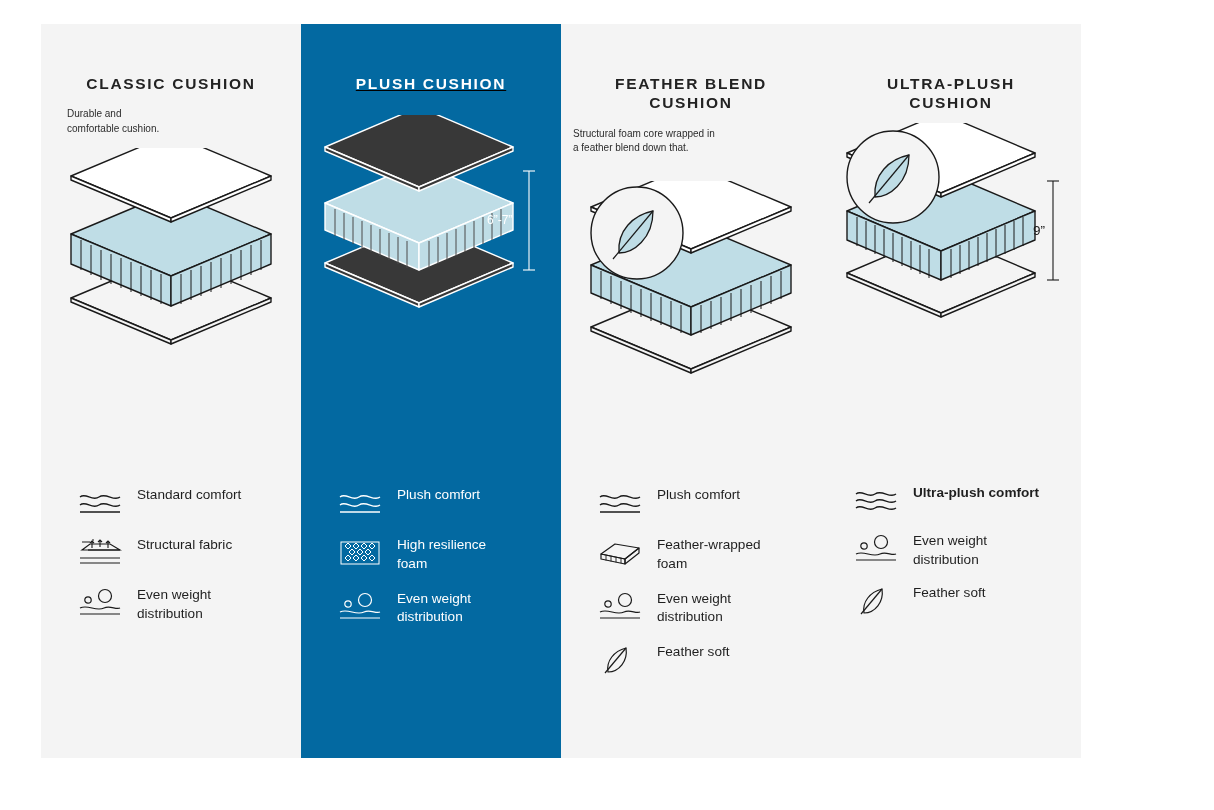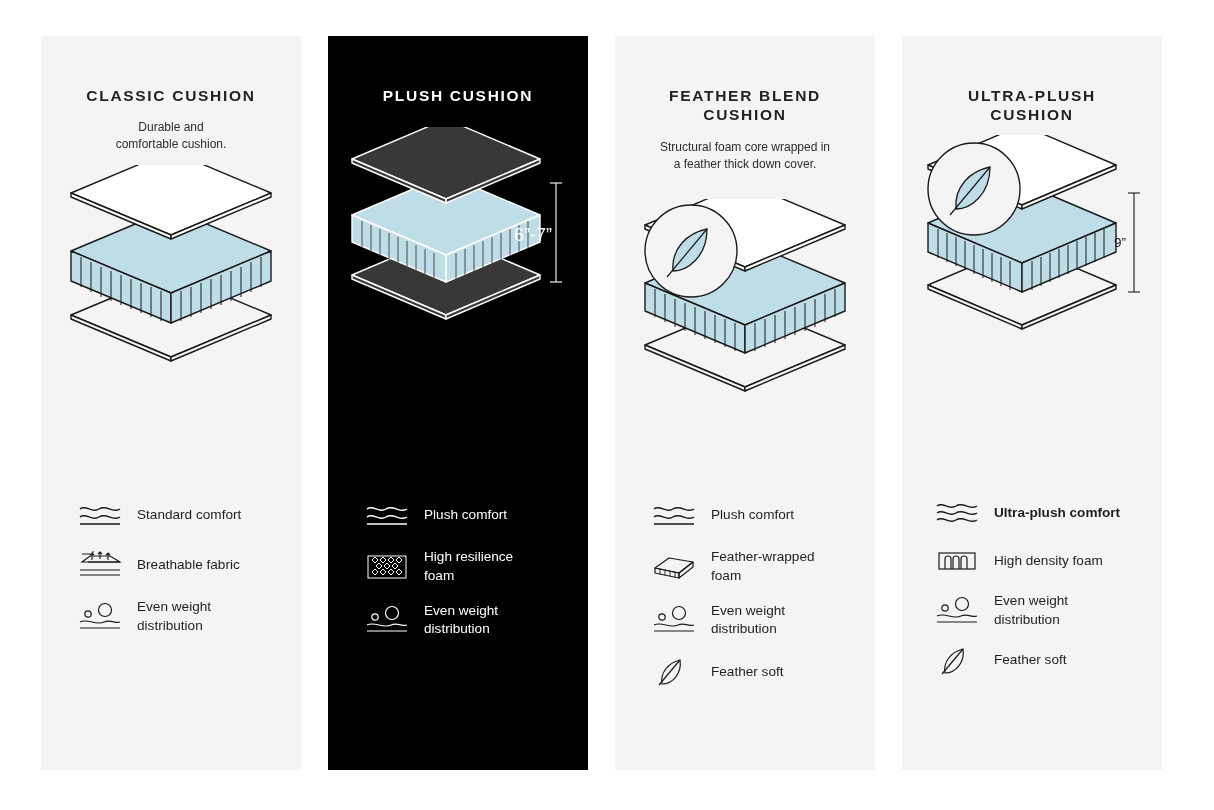--- a/index.html
+++ b/index.html
@@ -10,53 +10,51 @@
     font-family: "Liberation Sans", sans-serif;
   }
   #stage {
     position: relative;
     width: 1214px; height: 810px;
     background: #ffffff;
     overflow: hidden;
   }
   .cards {
     position: absolute;
-    top: 36px; left: 41px;
+    top: 24px; left: 41px;
     width: 1132px; height: 734px;
     display: flex;
-    gap: 27px;
   }
   .card {
     width: 260px;
     height: 734px;
     background: #f4f4f4;
     position: relative;
     padding: 0;
   }
   .card.dark {
-    background: #000000;
+    background: #0369a1;
     text-decoration: underline;
   }
   .card-title {
     margin: 0;
     padding: 50px 18px 0 18px;
     text-align: center;
     font-size: 15.5px;
     font-weight: bold;
     letter-spacing: 1.7px;
     line-height: 1.25;
     color: #222222;
     text-transform: uppercase;
   }
   .card.dark .card-title { color: #ffffff; }
   .card-desc {
     margin: 0;
     padding: 14px 26px 0 26px;
-    text-align: center;
-    font-size: 12px;
+    font-size: 10px;
     line-height: 1.42;
     color: #2c2c2c;
   }
   .card.dark .card-desc { color: #f2f2f2; }
 
   
   .illus {
     position: relative;
     height: 240px;
     margin-top: 12px;
@@ -65,21 +63,20 @@
 
   
   .features {
     position: absolute;
     left: 36px;
     right: 18px;
     top: 462px;
   }
   .feature {
     display: flex;
-    align-items: center;
     gap: 14px;
     min-height: 34px;
     margin-bottom: 16px;
   }
   .feature .ficon {
     width: 46px;
     height: 34px;
     flex: 0 0 46px;
     display: flex;
     align-items: center;
@@ -161,21 +158,21 @@
               <path d="M4 12 l8 -6 l20 0 l10 6 z"></path>
               <line x1="2" y1="20" x2="42" y2="20"></line>
               <line x1="2" y1="25" x2="42" y2="25"></line>
               <g stroke-width="1.1">
                 <path d="M14 10 l0 -7 M12 5 l2 -2 l2 2"></path>
                 <path d="M22 9 l0 -7 M20 4 l2 -2 l2 2"></path>
                 <path d="M30 10 l0 -7 M28 5 l2 -2 l2 2"></path>
               </g>
             </svg>
           </span>
-          <span class="flabel">Breathable fabric</span>
+          <span class="flabel">Structural fabric</span>
         </div>
         <div class="feature">
           <span class="ficon">
             <svg width="44" height="30" viewBox="0 0 44 30" fill="none" stroke="#1a1a1a" stroke-width="1.2">
               <circle cx="27" cy="8" r="6.5"></circle>
               <circle cx="10" cy="12" r="3.2"></circle>
               <path d="M2 20 C10 16, 18 24, 26 20 C32 17, 38 22, 42 20"></path>
               <line x1="2" y1="26" x2="42" y2="26"></line>
             </svg>
           </span>
@@ -222,21 +219,21 @@
             <polygon points="24,32 118,72 118,76 24,36" fill="#383838"></polygon>
             <polygon points="212,32 118,72 118,76 212,36" fill="#383838"></polygon>
           </g>
 
           <g stroke="#ffffff" stroke-width="1.1" fill="none">
             <line x1="228" y1="56" x2="228" y2="155"></line>
             <line x1="222" y1="56" x2="234" y2="56"></line>
             <line x1="222" y1="155" x2="234" y2="155"></line>
           </g>
         </svg>
-        <div style="position:absolute; left:186px; top:98px; color:#ffffff; font-size:18px;">6”-7”</div>
+        <div style="position:absolute; left:186px; top:98px; color:#ffffff; font-size:12px;">6”-7”</div>
       </div>
 
       <div class="features" style="top:462px;">
         <div class="feature">
           <span class="ficon">
             <svg width="44" height="22" viewBox="0 0 44 22" fill="none" stroke="#ffffff" stroke-width="1.3">
               <path d="M2 5 C8 0, 14 10, 21 5 C28 0, 36 10, 42 5"></path>
               <path d="M2 13 C8 8, 14 18, 21 13 C28 8, 36 18, 42 13"></path>
               <line x1="2" y1="20" x2="42" y2="20"></line>
             </svg>
@@ -273,21 +270,21 @@
               <line x1="2" y1="26" x2="42" y2="26"></line>
             </svg>
           </span>
           <span class="flabel">Even weight<br>distribution</span>
         </div>
       </div>
     </div>
 
     <div class="card">
       <h2 class="card-title">FEATHER BLEND<br>CUSHION</h2>
-      <p class="card-desc" style="padding-left:12px;padding-right:12px;"><span>Structural foam core wrapped in</span><br><span>a feather thick down cover.</span></p>
+      <p class="card-desc" style="padding-left:12px;padding-right:12px;"><span>Structural foam core wrapped in</span><br><span>a feather blend down that.</span></p>
 
       <div class="illus" style="margin-top:26px;">
         <svg width="260" height="240" viewBox="0 0 260 240">
           <g fill="none" stroke="#1a1a1a" stroke-width="1.4" stroke-linejoin="round">
             <polygon points="30,146 130,104 230,146 130,188" fill="#f4f4f4"></polygon>
             <polygon points="30,146 130,188 130,192 30,150" fill="#f4f4f4"></polygon>
             <polygon points="230,146 130,188 130,192 230,150" fill="#f4f4f4"></polygon>
 
             <polygon points="30,84 130,42 230,84 130,126" fill="#bfdde6"></polygon>
             <polygon points="30,84 130,126 130,154 30,112" fill="#bfdde6"></polygon>
@@ -436,31 +433,20 @@
             <svg width="44" height="22" viewBox="0 0 44 22" fill="none" stroke="#1a1a1a" stroke-width="1.3">
               <path d="M2 4 C8 -1, 14 9, 21 4 C28 -1, 36 9, 42 4"></path>
               <path d="M2 11 C8 6, 14 16, 21 11 C28 6, 36 16, 42 11"></path>
               <path d="M2 18 C8 13, 14 23, 21 18 C28 13, 36 23, 42 18"></path>
             </svg>
           </span>
           <span class="flabel">Ultra-plush comfort</span>
         </div>
         <div class="feature" style="margin-bottom:14px;">
           <span class="ficon">
-            <svg width="44" height="28" viewBox="0 0 44 28" fill="none" stroke="#1a1a1a" stroke-width="1.2">
-              <rect x="4" y="6" width="36" height="16"></rect>
-              <path d="M10 22 l0 -10 a3 3 0 0 1 6 0 l0 10"></path>
-              <path d="M18 22 l0 -10 a3 3 0 0 1 6 0 l0 10"></path>
-              <path d="M26 22 l0 -10 a3 3 0 0 1 6 0 l0 10"></path>
-            </svg>
-          </span>
-          <span class="flabel">High density foam</span>
-        </div>
-        <div class="feature" style="margin-bottom:14px;">
-          <span class="ficon">
             <svg width="44" height="30" viewBox="0 0 44 30" fill="none" stroke="#1a1a1a" stroke-width="1.2">
               <circle cx="27" cy="8" r="6.5"></circle>
               <circle cx="10" cy="12" r="3.2"></circle>
               <path d="M2 20 C10 16, 18 24, 26 20 C32 17, 38 22, 42 20"></path>
               <line x1="2" y1="26" x2="42" y2="26"></line>
             </svg>
           </span>
           <span class="flabel">Even weight<br>distribution</span>
         </div>
         <div class="feature" style="margin-bottom:14px;">

